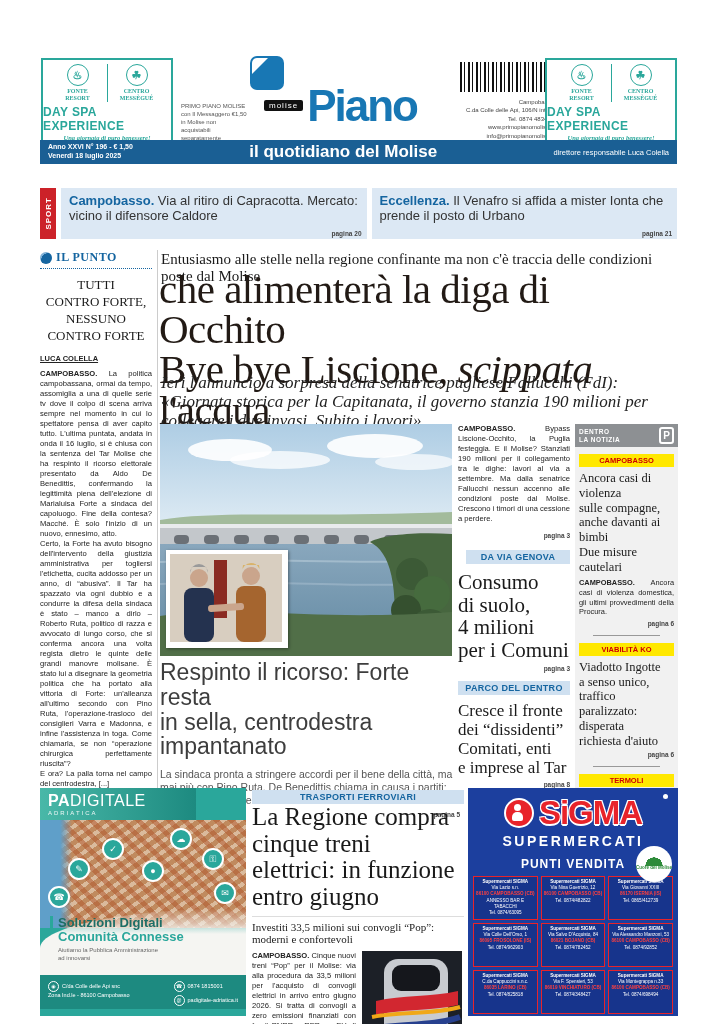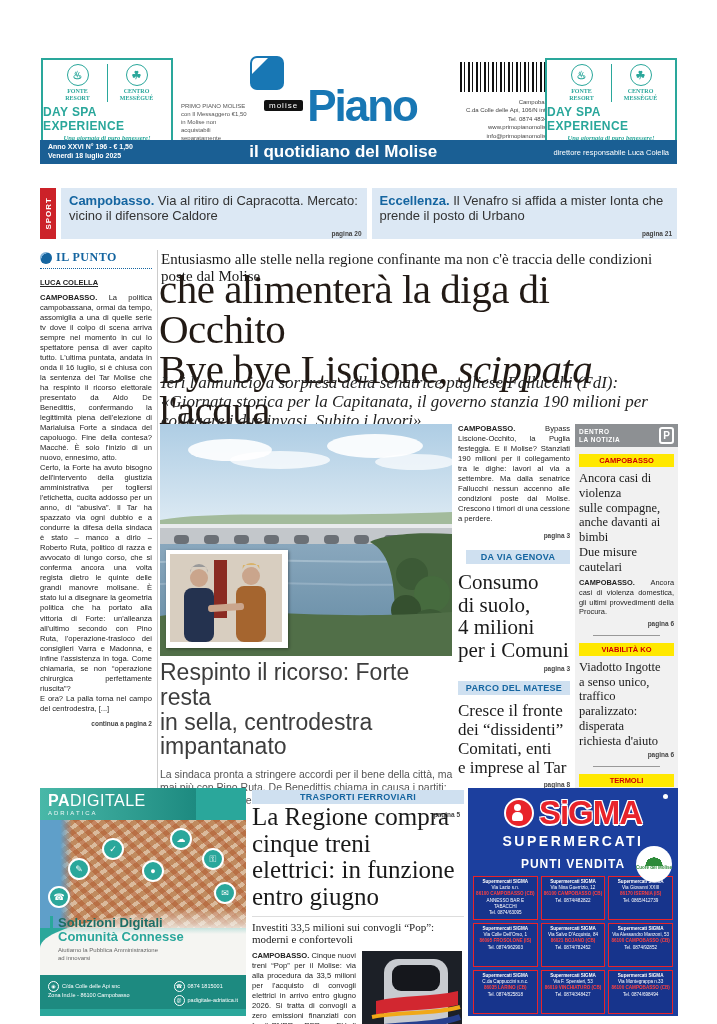--- a/index.html
+++ b/index.html
@@ -231,20 +231,24 @@
       <div class="pagref">pagina 21</div>
     </div>
   </div>
 
   <div class="abs vrule"></div>
   <div class="abs ilpunto">
     <div class="ip-head">
       <div class="ip-circle"></div>
       <span class="ip-title">IL PUNTO</span>
     </div>
+    <div class="ip-headline serif preline">TUTTI
+CONTRO FORTE,
+NESSUNO
+CONTRO FORTE</div>
     <div class="ip-author">LUCA COLELLA</div>
     <div class="ip-body preline"><b>CAMPOBASSO.</b><span> La politica campobassana, ormai da tempo, assomiglia a una di quelle serie tv dove il colpo di scena arriva sempre nel momento in cui lo spettatore pensa di aver capito tutto. L'ultima puntata, andata in onda il 16 luglio, si è chiusa con la sentenza del Tar Molise che ha respinto il ricorso elettorale presentato da Aldo De Benedittis, confermando la legittimità piena dell'elezione di Marialuisa Forte a sindaca del capoluogo. Fine della contesa? Macché. È solo l'inizio di un nuovo, ennesimo, atto.
 Certo, la Forte ha avuto bisogno dell'intervento della giustizia amministrativa per togliersi l'etichetta, cucita addosso per un anno, di “abusiva”. Il Tar ha spazzato via ogni dubbio e a condurre la difesa della sindaca è stato – manco a dirlo – Roberto Ruta, politico di razza e avvocato di lungo corso, che si conferma ancora una volta regista dietro le quinte delle grandi manovre molisane. È stato lui a disegnare la geometria politica che ha portato alla vittoria di Forte: un'alleanza all'ultimo secondo con Pino Ruta, l'operazione-trasloco dei consiglieri Varra e Madonna, e infine l'assistenza in toga. Come chiamarla, se non “operazione chirurgica perfettamente riuscita”?
 E ora? La palla torna nel campo del centrodestra, [...]</span></div>
     <div class="pagref ip-cont">continua a pagina 2</div>
   </div>
 
   <div class="abs kicker">Entusiasmo alle stelle nella regione confinante ma non c'è traccia delle condizioni poste dal Molise</div>
   <div class="abs headline">
     <div>che alimenterà la diga di Occhito</div>
@@ -309,21 +313,21 @@
 
   <div class="abs midcol">
     <div class="story-body"><b>CAMPOBASSO.</b><span> Bypass Liscione-Occhito, la Puglia festeggia. E il Molise? Stanziati 190 milioni per il collegamento tra le dighe: lavori al via a settembre. Ma dalla senatrice Fallucchi nessun accenno alle condizioni poste dal Molise. Crescono i timori di una cessione a perdere.</span></div>
     <div class="pagref" style="margin-top:8px;">pagina 3</div>
     <div class="tagbar" style="margin-top:11px;margin-left:8px;">DA VIA GENOVA</div>
     <div class="mid-title1 preline">Consumo
 di suolo,
 4 milioni
 per i Comuni</div>
     <div class="pagref" style="margin-top:4px;">pagina 3</div>
-    <div class="tagbar" style="margin-top:9px;">PARCO DEL MATESE</div>
+    <div class="tagbar" style="margin-top:9px;">PARCO DEL DENTRO</div>
     <div class="mid-title2 preline">Cresce il fronte
 dei “dissidenti”
 Comitati, enti
 e imprese al Tar</div>
     <div class="pagref" style="margin-top:4px;">pagina 8</div>
   </div>
 
   <div class="abs rail">
     <div class="rail-head">
       <div class="t preline">DENTRO

